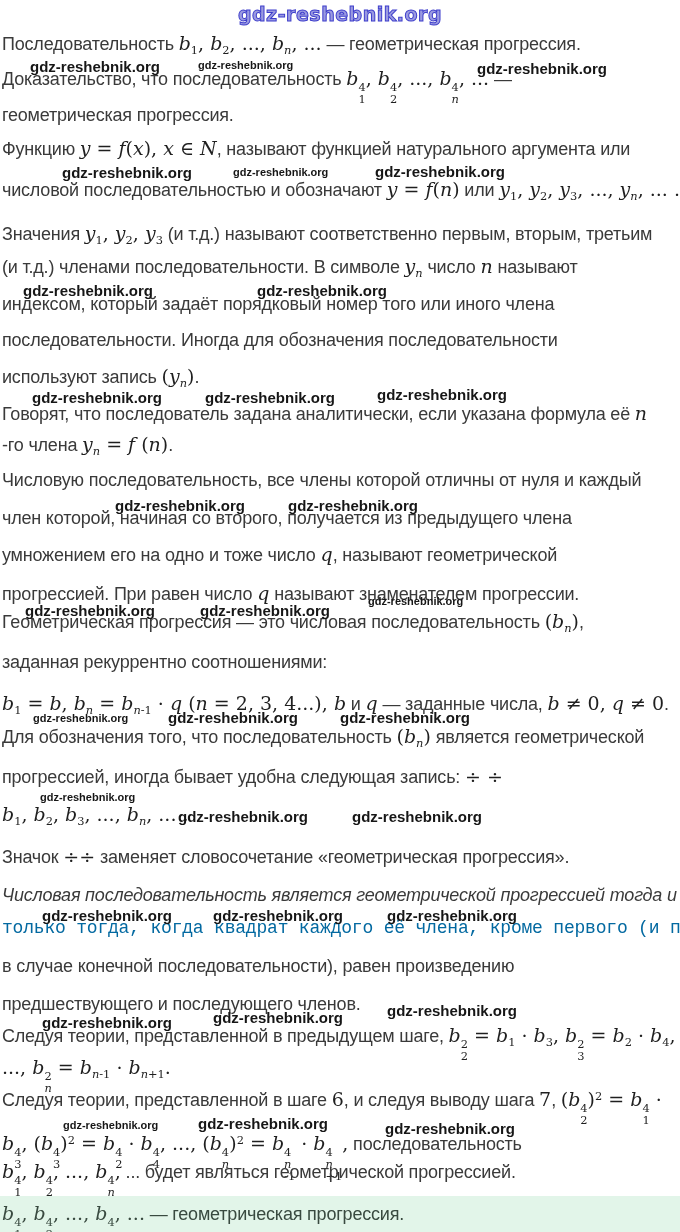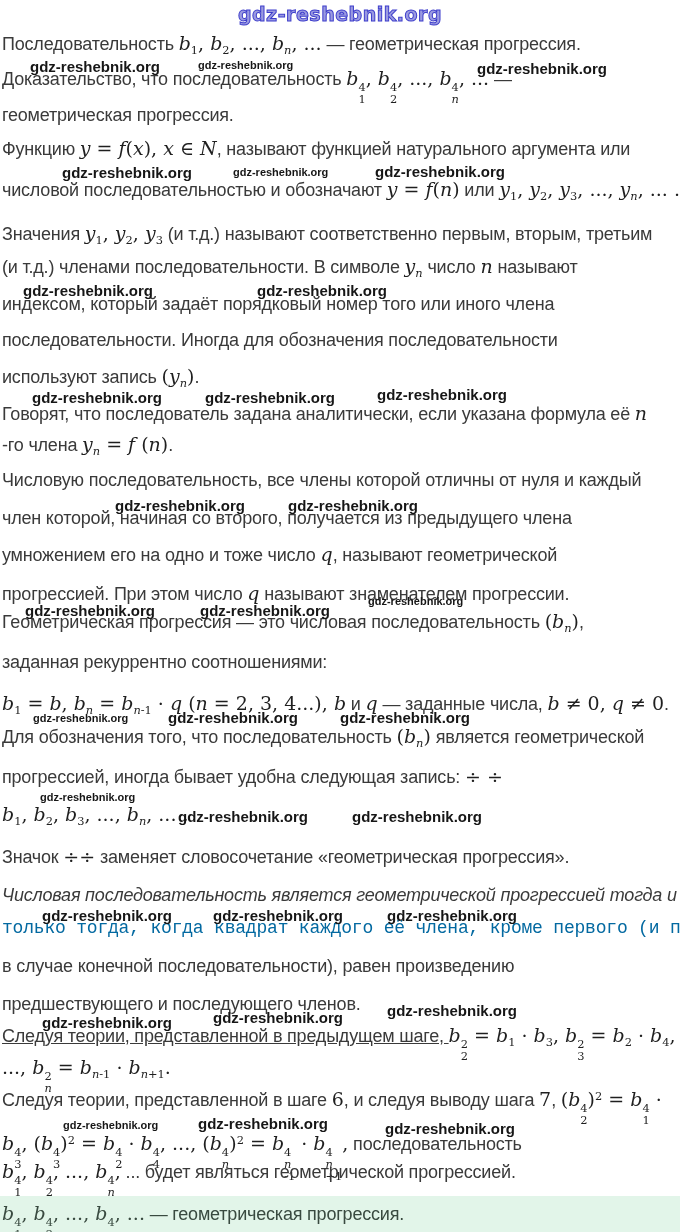--- a/index.html
+++ b/index.html
@@ -81,33 +81,33 @@
       <div class="line" style="top: 222px; color: rgb(58, 58, 58);"><span class="txt" style="color: inherit;">Значения </span><span class="math"><span class="mit">y</span><span class="msub"><span class="mup">1</span></span><span class="mup">, </span><span class="mit">y</span><span class="msub"><span class="mup">2</span></span><span class="mup">, </span><span class="mit">y</span><span class="msub"><span class="mup">3</span></span></span><span class="txt" style="color: inherit;"> (и т.д.) называют соответственно первым, вторым, третьим</span></div>
       <div class="line" style="top: 255px; color: rgb(58, 58, 58);"><span class="txt" style="color: inherit;">(и т.д.) членами последовательности. В символе </span><span class="math"><span class="mit">y</span><span class="msub"><span class="mit">n</span></span></span><span class="txt" style="color: inherit;"> число </span><span class="math"><span class="mit">n</span></span><span class="txt" style="color: inherit;"> называют</span></div>
       <div class="line" style="top: 294px; color: rgb(58, 58, 58);"><span class="txt" style="color: inherit;">индексом, который задаёт порядковый номер того или иного члена</span></div>
       <div class="line" style="top: 330px; color: rgb(58, 58, 58);"><span class="txt" style="color: inherit;">последовательности. Иногда для обозначения последовательности</span></div>
       <div class="line" style="top: 365px; color: rgb(58, 58, 58);"><span class="txt" style="color: inherit;">используют запись </span><span class="math"><span class="mup">(</span><span class="mit">y</span><span class="msub"><span class="mit">n</span></span><span class="mup">)</span></span><span class="txt" style="color: inherit;">.</span></div>
       <div class="line" style="top: 402px; color: rgb(58, 58, 58);"><span class="txt" style="color: inherit;">Говорят, что последователь задана аналитически, если указана формула её </span><span class="math"><span class="mit">n</span></span></div>
       <div class="line" style="top: 433px; color: rgb(58, 58, 58);"><span class="txt" style="color: inherit;">-го члена </span><span class="math"><span class="mit">y</span><span class="msub"><span class="mit">n</span></span><span class="mup"> = </span><span class="mit">f</span><span class="mup"> (</span><span class="mit">n</span><span class="mup">)</span></span><span class="txt" style="color: inherit;">.</span></div>
       <div class="line" style="top: 470px; color: rgb(58, 58, 58);"><span class="txt" style="color: inherit;">Числовую последовательность, все члены которой отличны от нуля и каждый</span></div>
       <div class="line" style="top: 508px; color: rgb(58, 58, 58);"><span class="txt" style="color: inherit;">член которой, начиная со второго, получается из предыдущего члена</span></div>
       <div class="line" style="top: 543px; color: rgb(58, 58, 58);"><span class="txt" style="color: inherit;">умножением его на одно и тоже число </span><span class="math"><span class="mit">q</span></span><span class="txt" style="color: inherit;">, называют геометрической</span></div>
-      <div class="line" style="top: 582px; color: rgb(58, 58, 58);"><span class="txt" style="color: inherit;">прогрессией. При этом число </span><span class="math"><span class="mit">q</span></span><span class="txt" style="color: inherit;"> называют знаменателем прогрессии.</span></div>
+      <div class="line" style="top: 582px; color: rgb(58, 58, 58);"><span class="txt" style="color: inherit;">прогрессией. При равен число </span><span class="math"><span class="mit">q</span></span><span class="txt" style="color: inherit;"> называют знаменателем прогрессии.</span></div>
       <div class="line" style="top: 610px; color: rgb(58, 58, 58);"><span class="txt" style="color: inherit;">Геометрическая прогрессия — это числовая последовательность </span><span class="math"><span class="mup">(</span><span class="mit">b</span><span class="msub"><span class="mit">n</span></span><span class="mup">)</span></span><span class="txt" style="color: inherit;">,</span></div>
       <div class="line" style="top: 652px; color: rgb(58, 58, 58); text-align: right;"><span class="txt" style="color: inherit;">заданная рекуррентно соотношениями:</span></div>
       <div class="line" style="top: 692px; color: rgb(58, 58, 58);"><span class="math"><span class="mit">b</span><span class="msub"><span class="mup">1</span></span><span class="mup"> = </span><span class="mit">b</span><span class="mup">, </span><span class="mit">b</span><span class="msub"><span class="mit">n</span></span><span class="mup"> = </span><span class="mit">b</span><span class="msub"><span class="mit">n</span><span class="mup">-1</span></span><span class="mup"> · </span><span class="mit">q</span><span class="mup"> (</span><span class="mit">n</span><span class="mup"> = 2, 3, 4...), </span><span class="mit">b</span></span><span class="txt" style="color: inherit;"> и </span><span class="math"><span class="mit">q</span></span><span class="txt" style="color: inherit;"> — заданные числа, </span><span class="math"><span class="mit">b</span><span class="mup"> ≠ 0, </span><span class="mit">q</span><span class="mup"> ≠ 0</span></span><span class="txt" style="color: inherit;">.</span></div>
       <div class="line" style="top: 725px; color: rgb(58, 58, 58);"><span class="txt" style="color: inherit;">Для обозначения того, что последовательность </span><span class="math"><span class="mup">(</span><span class="mit">b</span><span class="msub"><span class="mit">n</span></span><span class="mup">)</span></span><span class="txt" style="color: inherit;"> является геометрической</span></div>
       <div class="line" style="top: 765px; color: rgb(58, 58, 58);"><span class="txt" style="color: inherit;">прогрессией, иногда бывает удобна следующая запись: </span><span class="math"><span class="mup">÷ ÷</span></span></div>
       <div class="line" style="top: 803px; color: rgb(58, 58, 58);"><span class="math"><span class="mit">b</span><span class="msub"><span class="mup">1</span></span><span class="mup">, </span><span class="mit">b</span><span class="msub"><span class="mup">2</span></span><span class="mup">, </span><span class="mit">b</span><span class="msub"><span class="mup">3</span></span><span class="mup">, ..., </span><span class="mit">b</span><span class="msub"><span class="mit">n</span></span><span class="mup">, ... .</span></span></div>
       <div class="line" style="top: 845px; color: rgb(58, 58, 58); text-align: center;"><span class="txt" style="color: inherit;">Значок </span><span class="math"><span class="mup">÷÷</span></span><span class="txt" style="color: inherit;"> заменяет словосочетание «геометрическая прогрессия».</span></div>
       <div class="line" style="top: 885px; color: rgb(58, 58, 58);"><span class="txt" style="color: inherit; font-style: italic;">Числовая последовательность является геометрической прогрессией тогда и</span></div>
       <div class="line" style="top: 918px; color: #0369a1; font-family: Liberation Mono, monospace;"><span class="txt" style="color: inherit;">только тогда, когда квадрат каждого её члена, кроме первого (и последнего —</span></div>
       <div class="line" style="top: 956px; color: rgb(58, 58, 58);"><span class="txt" style="color: inherit;">в случае конечной последовательности), равен произведению</span></div>
       <div class="line" style="top: 994px; color: rgb(58, 58, 58);"><span class="txt" style="color: inherit;">предшествующего и последующего членов.</span></div>
-      <div class="line" style="top: 1024px; color: rgb(58, 58, 58);"><span class="txt" style="color: inherit; text-decoration: underline;">Следуя теории, представленной в предыдущем шаге, </span><span class="math"><span class="mit">b</span><span class="mstack">
+      <div class="line" style="top: 1024px; color: rgb(58, 58, 58);"><span class="txt" style="color: inherit;">Следуя теории, представленной в предыдущем шаге, </span><span class="math"><span class="mit">b</span><span class="mstack">
             <span>
               <span class="mup">2</span>
             </span>
             <span>
               <span class="mup">2</span>
             </span>
           </span><span class="mup"> = </span><span class="mit">b</span><span class="msub"><span class="mup">1</span></span><span class="mup"> · </span><span class="mit">b</span><span class="msub"><span class="mup">3</span></span><span class="mup">, </span><span class="mit">b</span><span class="mstack">
             <span>
               <span class="mup">2</span>
             </span>

